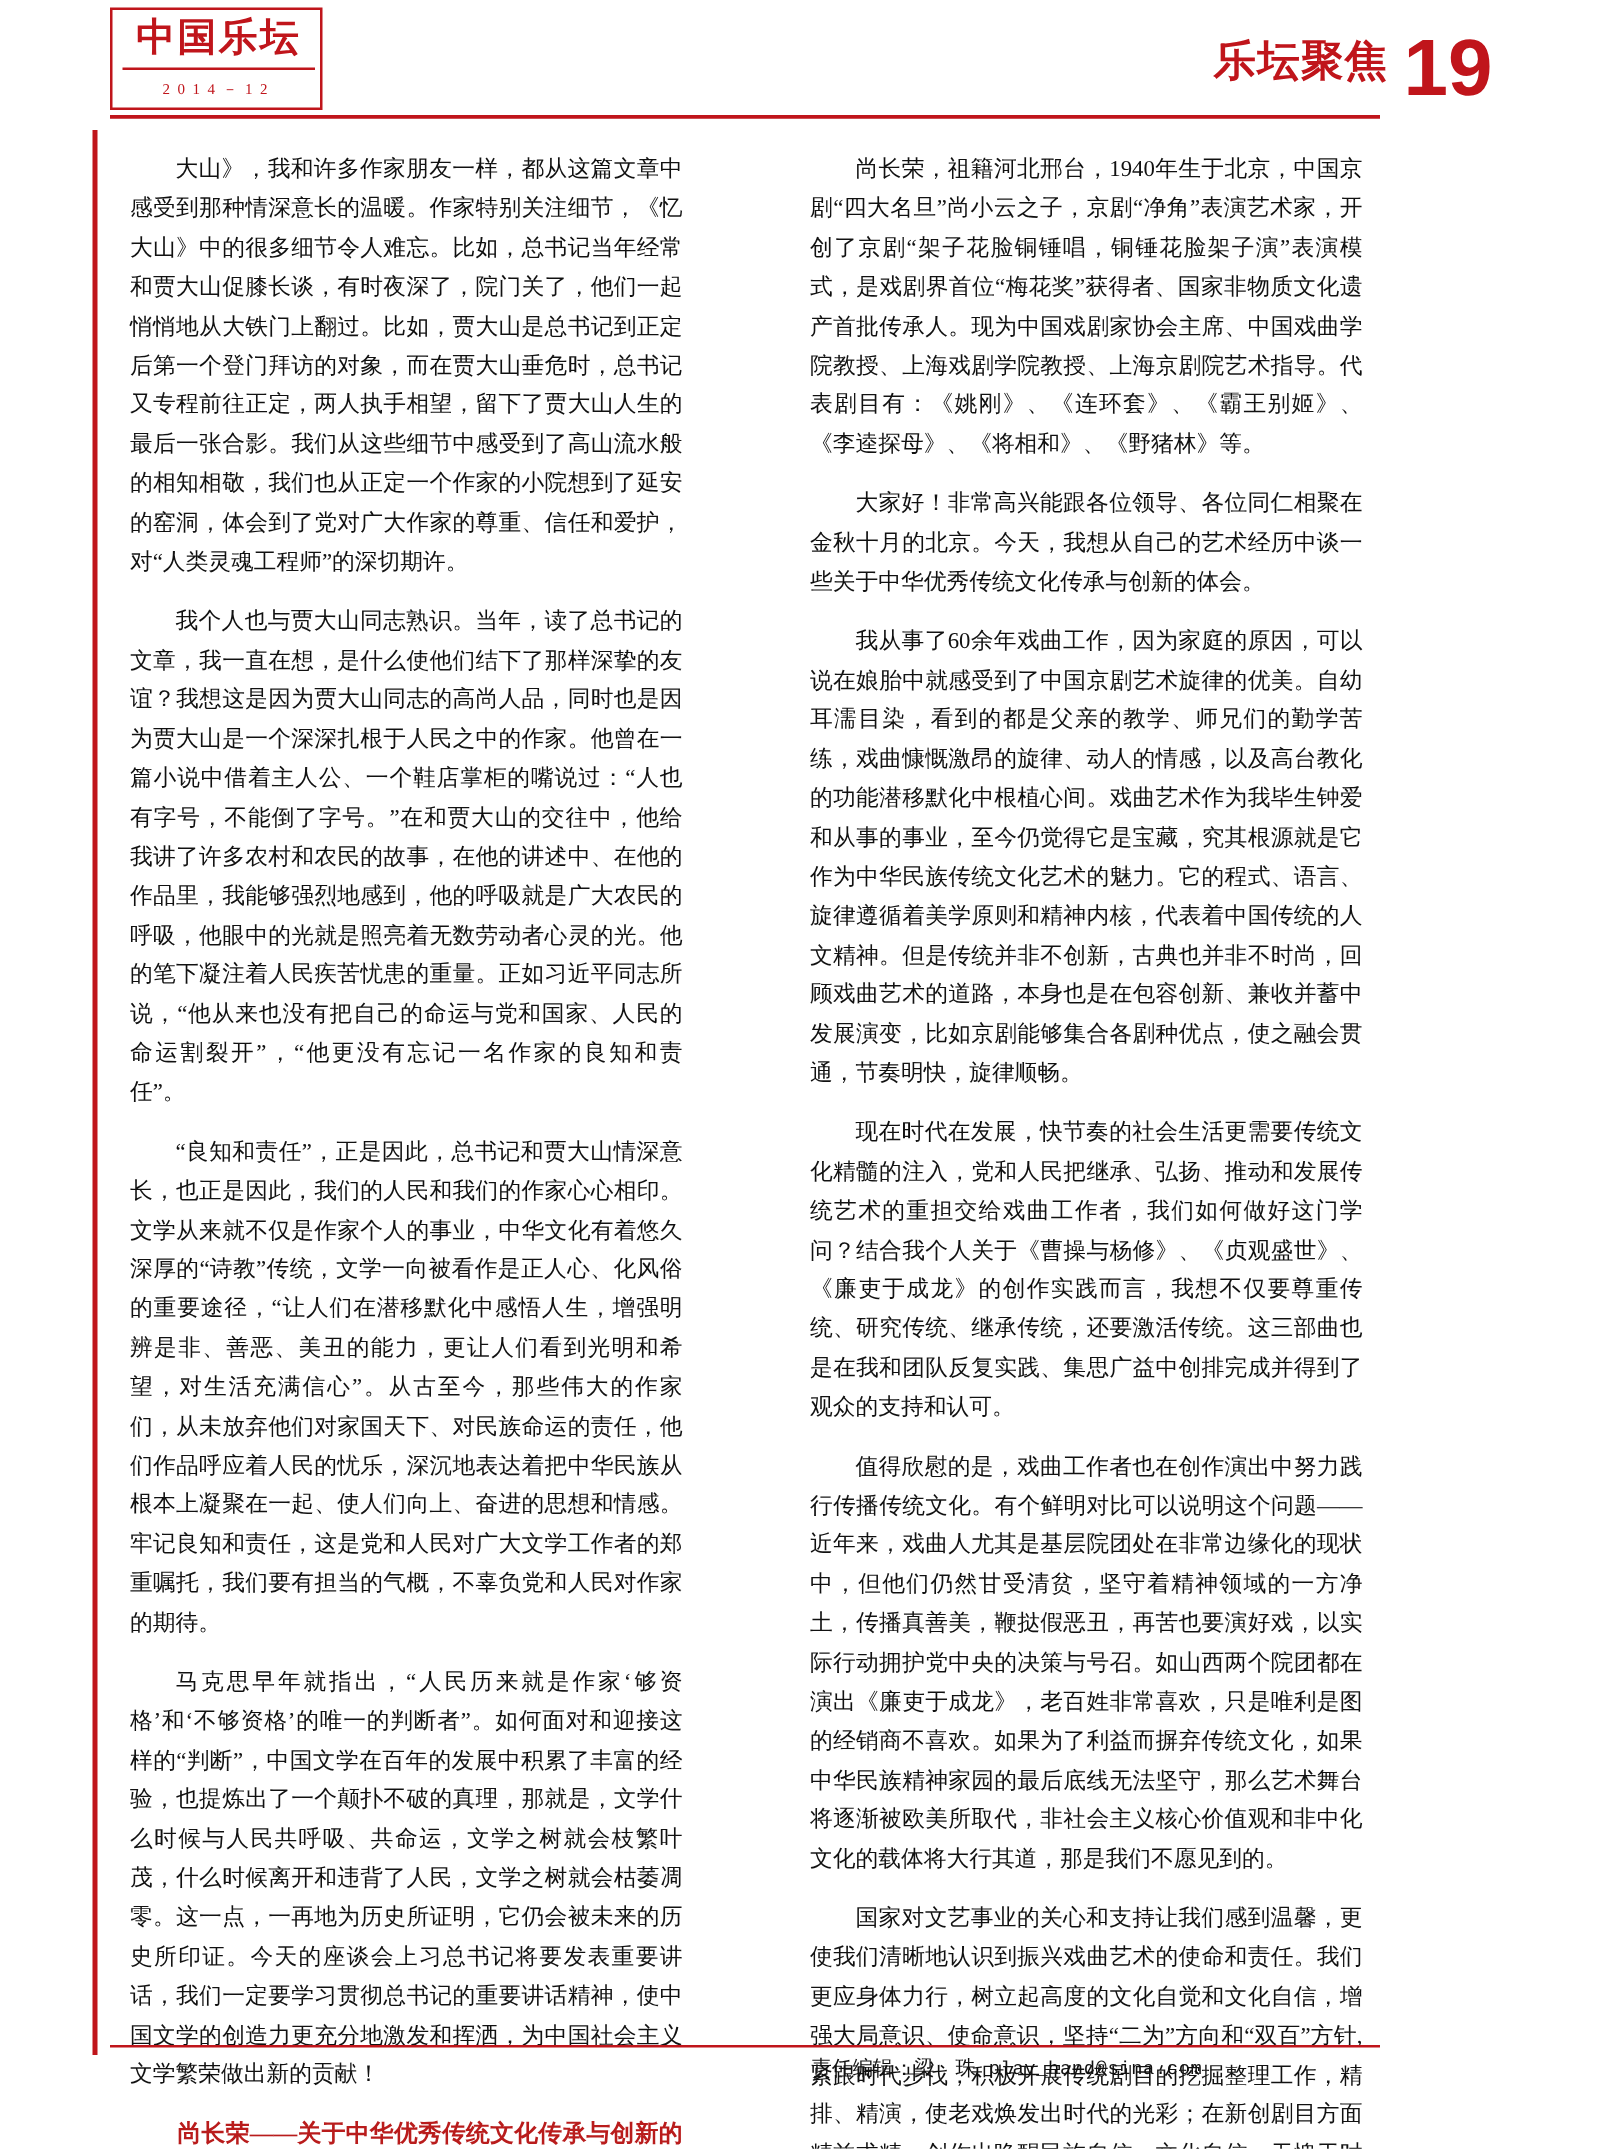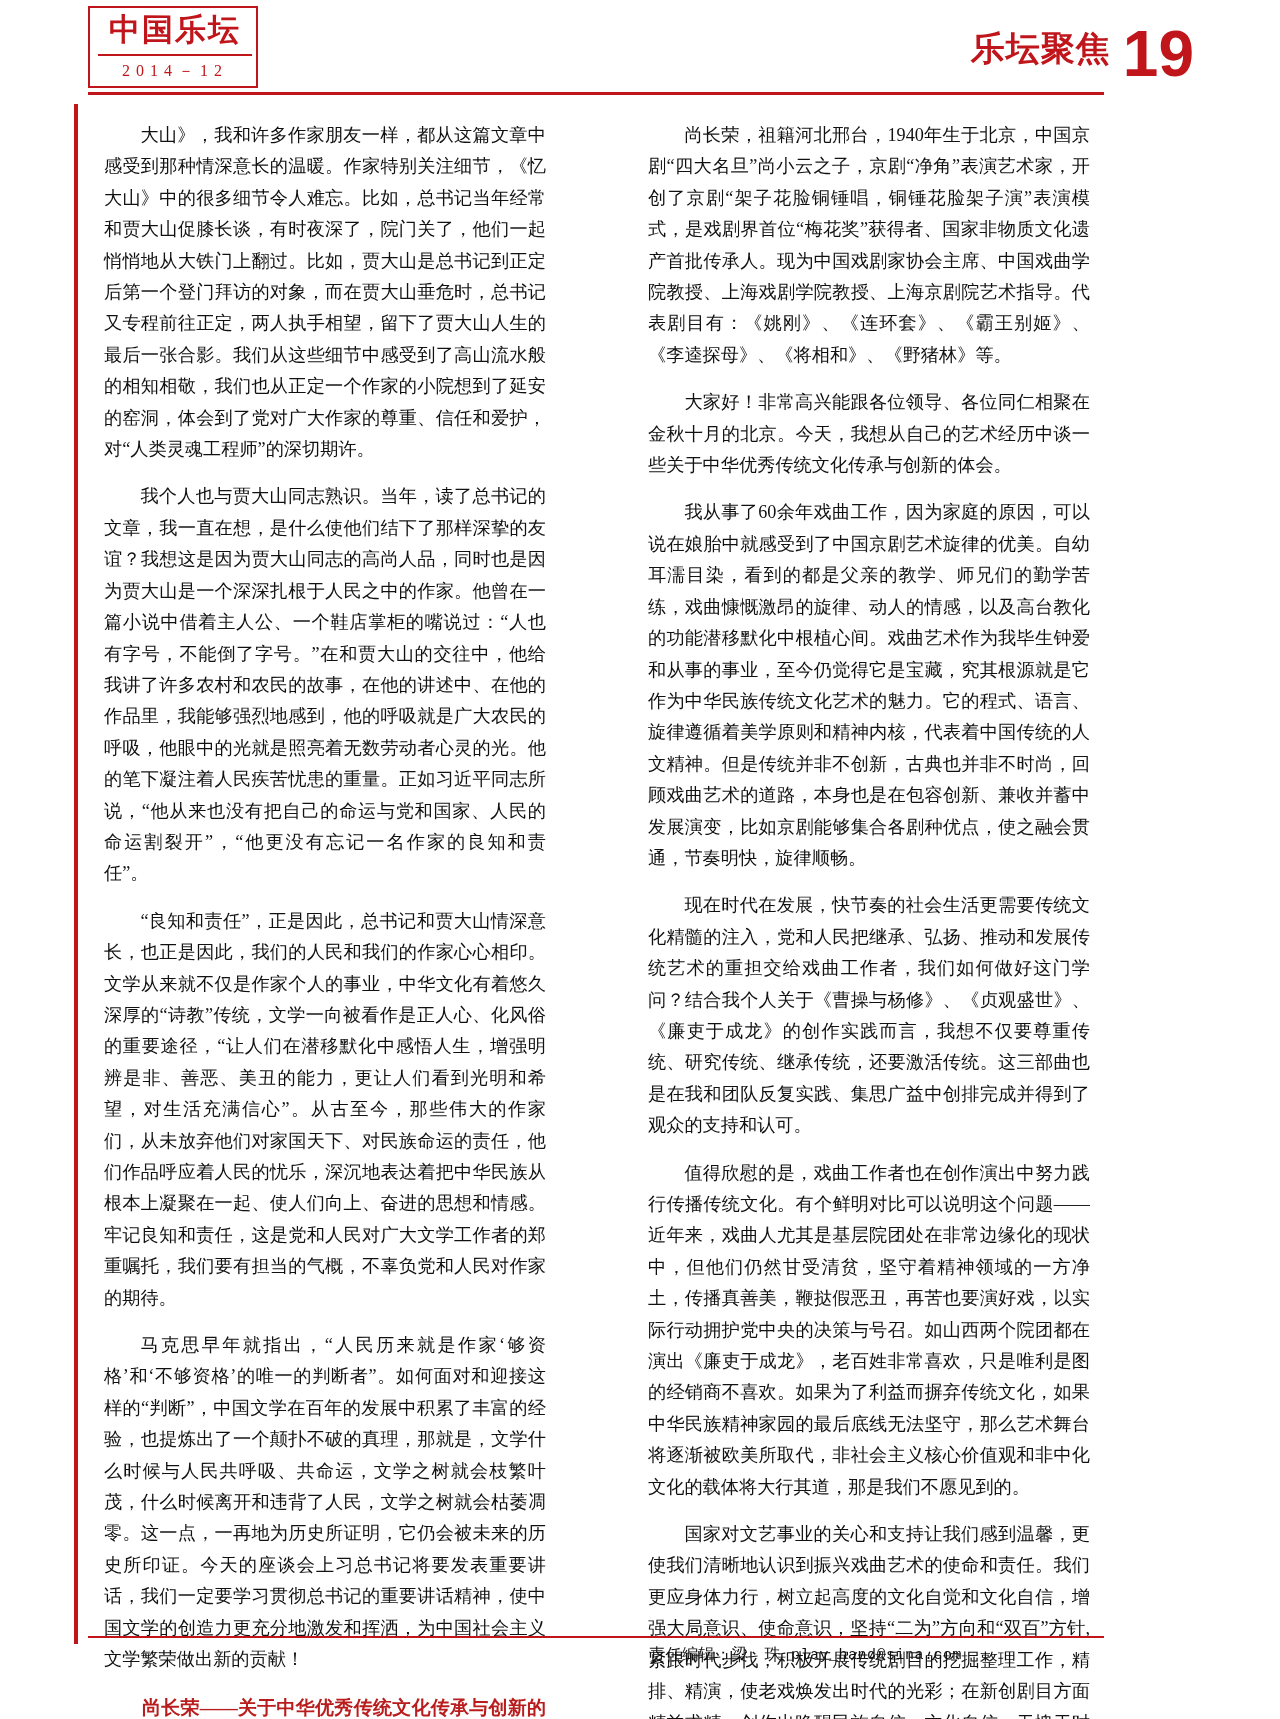--- a/index.html
+++ b/index.html
@@ -55,21 +55,21 @@
     width: 154px;
     height: 2px;
     background: #c0151b;
   }
   .logo-date {
     position: absolute;
     left: 0; top: 48px;
     width: 170px;
     text-align: center;
     color: #c0151b;
-    font-size: 16px;
+    font-size: 12px;
     letter-spacing: 6px;
     line-height: 30px;
   }
   .header-right {
     position: absolute;
     right: 86px;
     top: 26px;
     display: flex;
     align-items: flex-end;
     gap: 12px;

